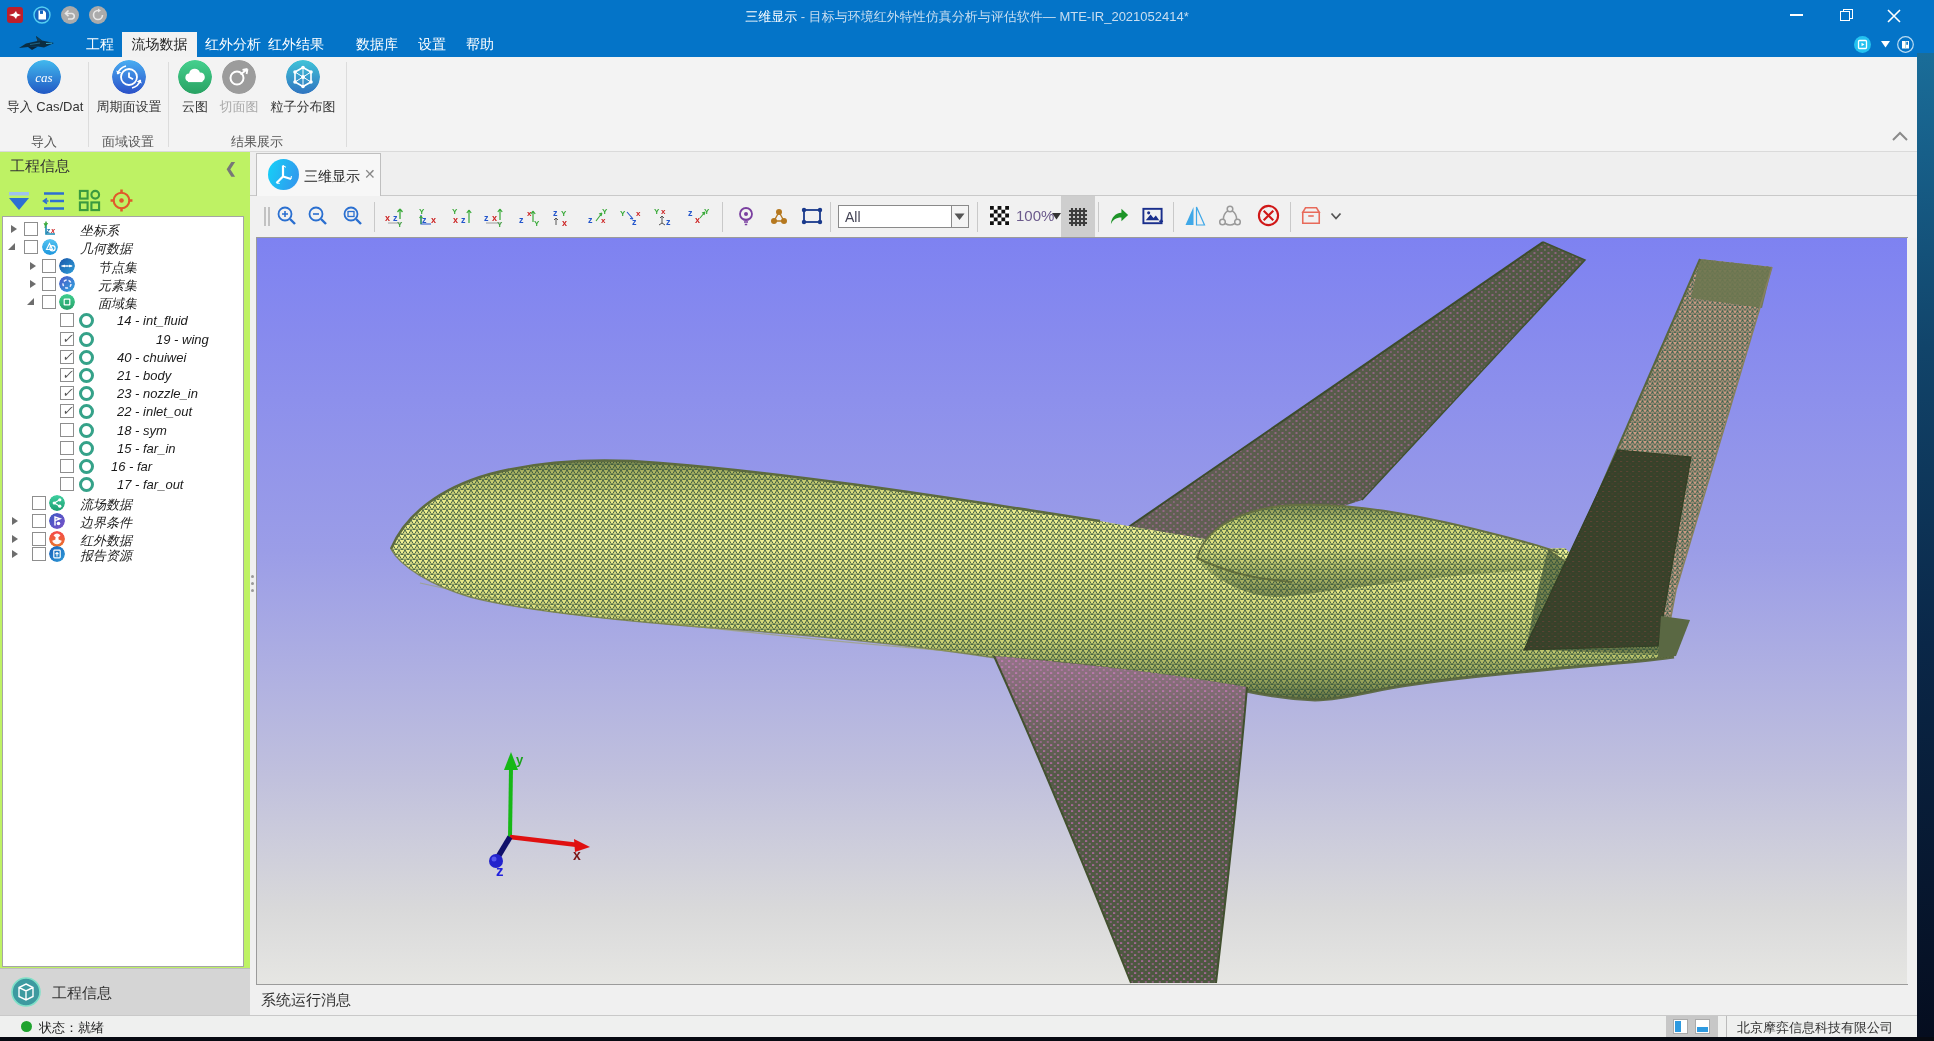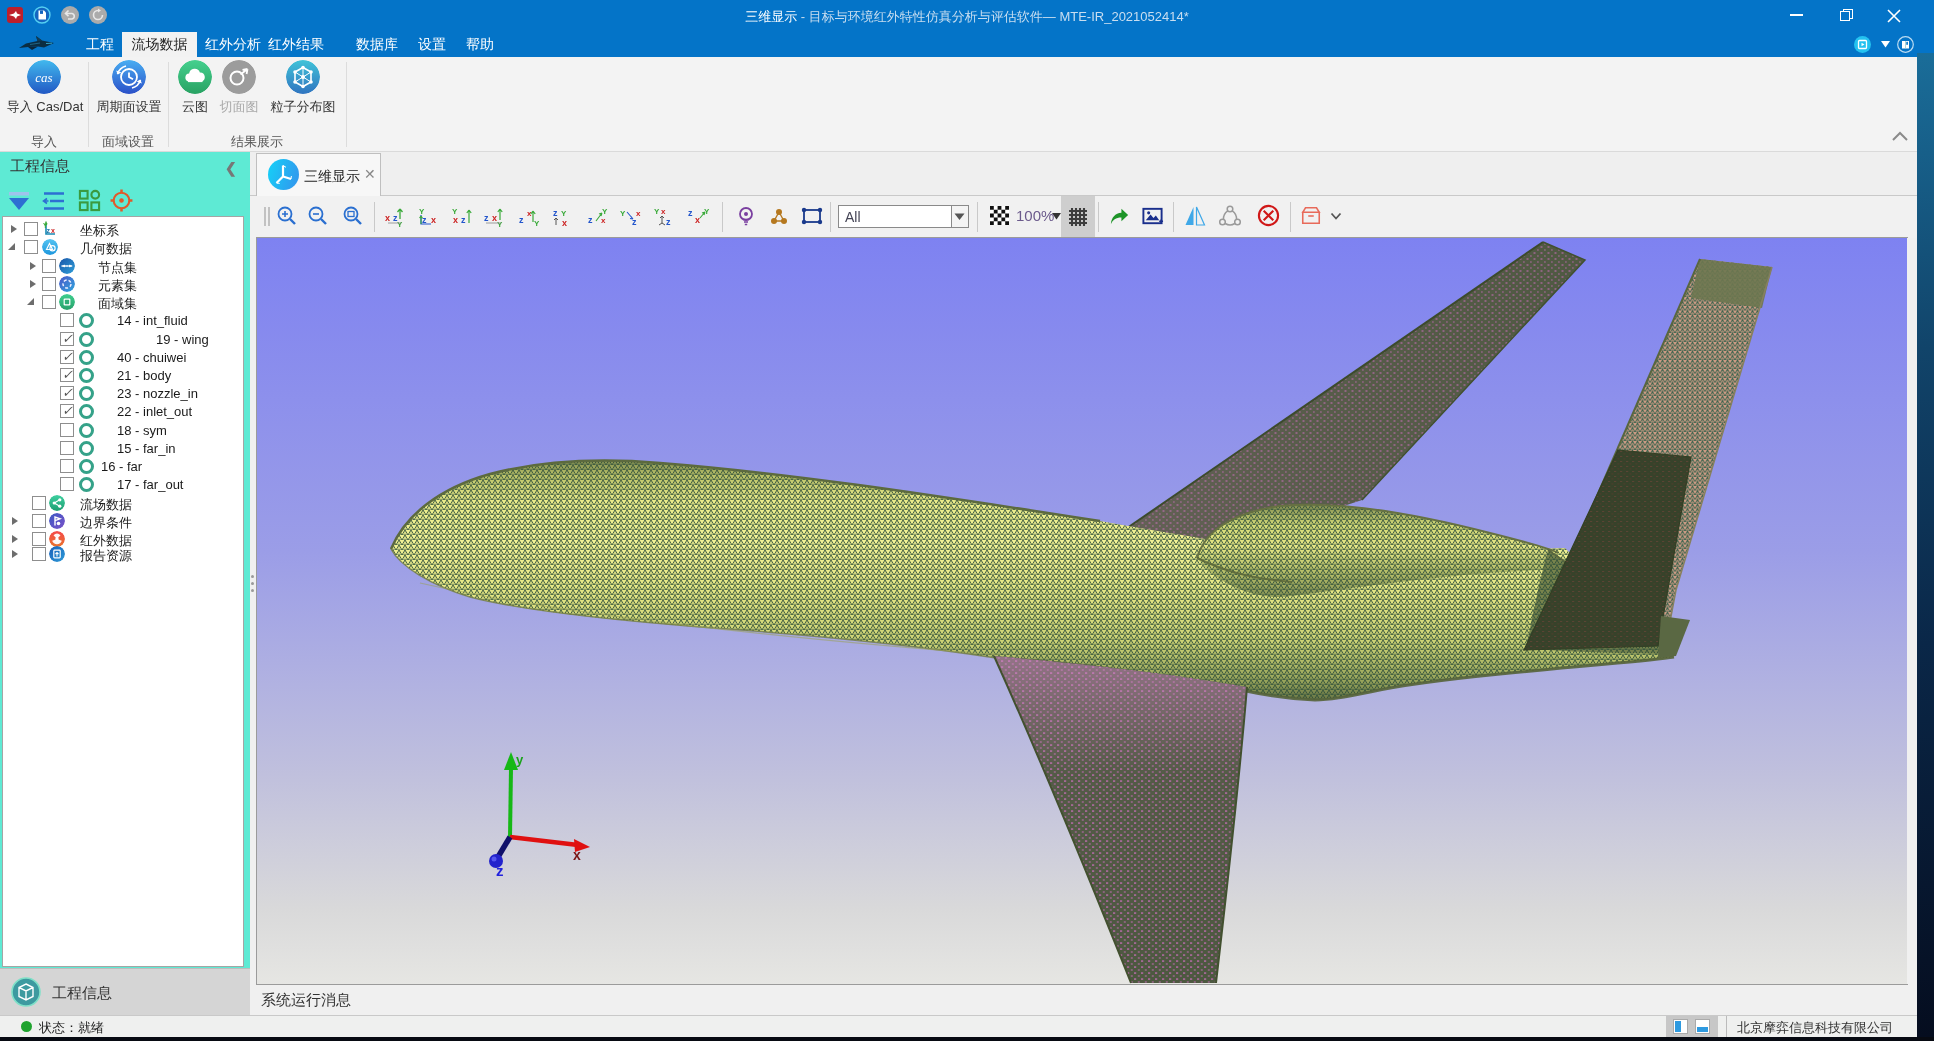--- a/index.html
+++ b/index.html
@@ -17,25 +17,25 @@
 .winbtn { position:absolute; top:0; width:14px; height:14px; }
 
 
 #ribbon { left:0; top:57px; width:1934px; height:95px; background:#f3f3f3; border-bottom:1px solid #dadada; }
 .rsep { position:absolute; top:5px; width:1px; height:85px; background:#dcdcdc; }
 .rbtn-label { position:absolute; top:41px; width:120px; text-align:center; font-size:13px; color:#333; }
 .rgrp { position:absolute; top:76px; width:120px; text-align:center; font-size:13px; color:#555; }
 .ricon { position:absolute; top:3px; width:34px; height:34px; border-radius:50%; }
 
 
-#leftpanel { left:0; top:152px; width:250px; height:863px; background:#5eead4; }
+#leftpanel { left:0; top:152px; width:250px; height:863px; background:#bef264; }
 #lp-header { position:absolute; left:10px; top:5px; font-size:15px; color:#333; }
 #lp-collapse { position:absolute; left:225px; top:8px; color:#777; font-size:14px; font-weight:bold; }
 #treebox { position:absolute; left:2px; top:64px; width:242px; height:751px; background:#fff; border:1px solid #a5a5a5; overflow:hidden; }
-.trow { position:absolute; left:0; width:252px; height:18px; font-size:13px; color:#1a1a1a; }
+.trow { position:absolute; left:0; width:252px; height:18px; font-size:13px; color:#1a1a1a;font-style:italic; }
 .trow .lbl { position:absolute; top:2px; }
 .arrow-r { position:absolute; width:0; height:0; border-left:6px solid #6d6d6d; border-top:4.5px solid transparent; border-bottom:4.5px solid transparent; top:5px;}
 .arrow-d { position:absolute; width:0; height:0; border-bottom:7px solid #6d6d6d; border-left:7px solid transparent; top:5px;}
 .cbx { position:absolute; top:2px; width:14px; height:14px; background:#fff; border:1px solid #8e8e8e; }
 .cbx.on::after { content:"✓"; position:absolute; left:1px; top:-2px; font-size:13px; color:#555; }
 .ticon { position:absolute; top:1px; width:16px; height:16px; border-radius:50%; }
 .ring { position:absolute; top:1.5px; width:15px; height:15px; border-radius:50%; border:3.5px solid #35a289; background:#fff; }
 #lp-footer { position:absolute; left:0; top:816px; width:250px; height:47px; background:#d5d5d5; border-top:1px solid #bdbdbd; }
 
 
@@ -332,21 +332,21 @@
           <span class="lbl" style="left:114px;">18 - sym</span>
         </div>
       <div class="trow" style="top:222px;">
           <i class="cbx" style="left:57px;"></i>
           <i class="ring" style="left:76px;"></i>
           <span class="lbl" style="left:114px;">15 - far_in</span>
         </div>
       <div class="trow" style="top:240px;">
           <i class="cbx" style="left:57px;"></i>
           <i class="ring" style="left:76px;"></i>
-          <span class="lbl" style="left:98px;">16 - far</span>
+          <span class="lbl" style="left:108px;">16 - far</span>
         </div>
       <div class="trow" style="top:258px;">
           <i class="cbx" style="left:57px;"></i>
           <i class="ring" style="left:76px;"></i>
           <span class="lbl" style="left:114px;">17 - far_out</span>
         </div>
       <div class="trow" style="top:277px;">
           <i class="cbx" style="left:29px;"></i>
           <svg class="ticon" style="left:46px;" viewBox="0 0 16 16">
             <defs>

